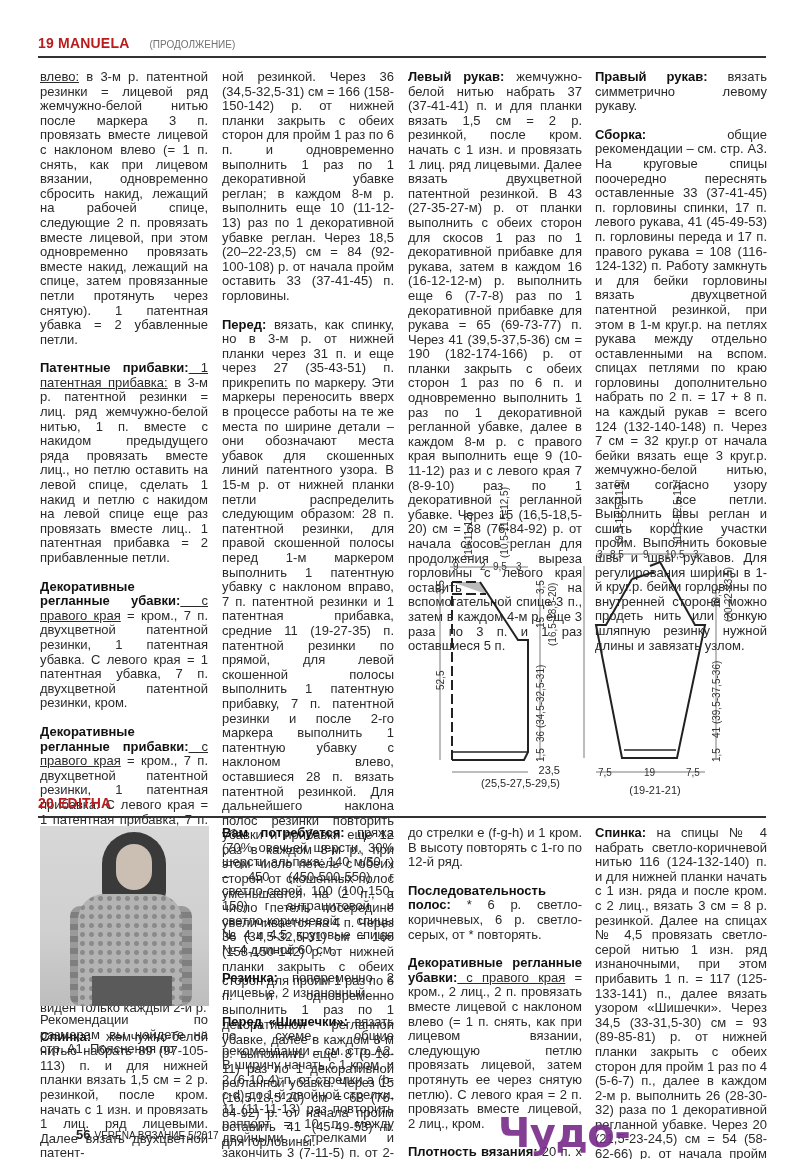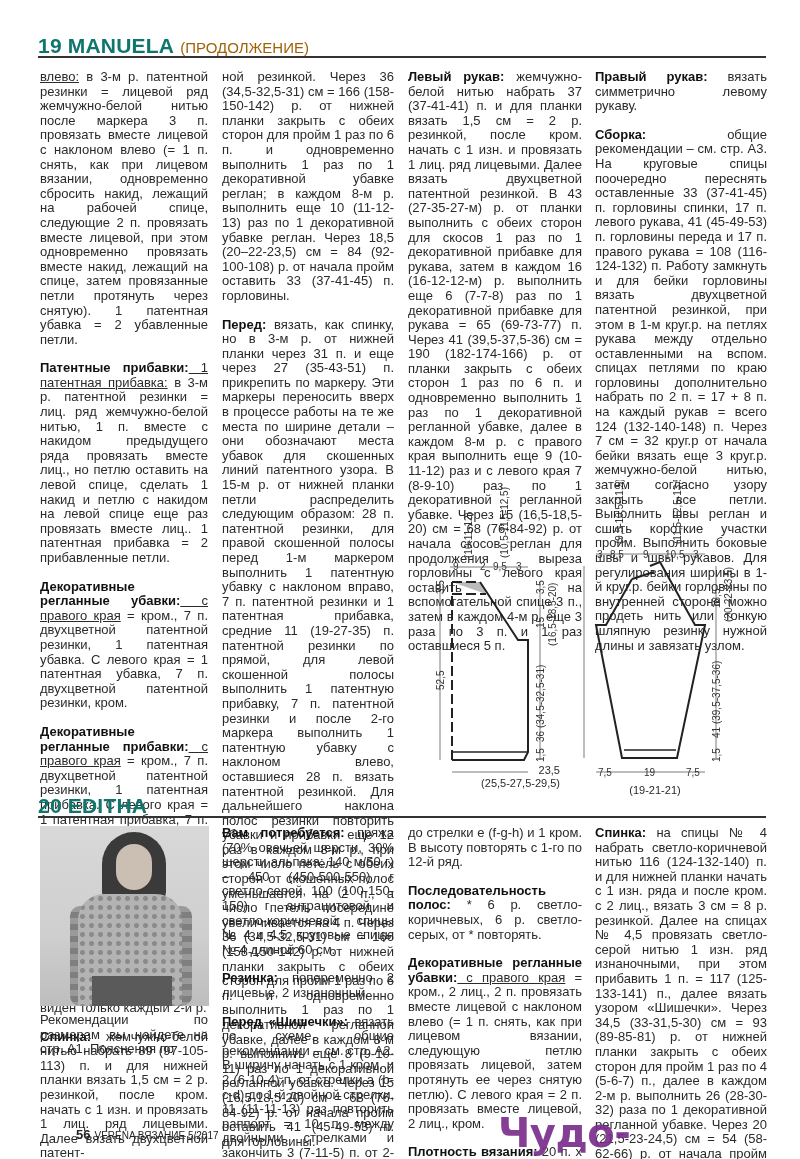--- a/index.html
+++ b/index.html
@@ -1,19 +1,19 @@
 <!DOCTYPE html>
 <html><head>
 <meta charset="utf-8">
 <style>
   html,body{margin:0;padding:0;background:#fff;}
   body{width:800px;height:1159px;position:relative;overflow:hidden;font-family:"Liberation Sans","DejaVu Sans",sans-serif;color:#2a2a2a;}
   .hdr{position:absolute;left:38px;right:34px;height:22px;border-bottom:2px solid #333;}
-  .hdr .num{font-weight:bold;font-size:21px;letter-spacing:0.2px;color:#0f766e;}
-  .hdr .sub{font-size:15px;color:#a16207;margin-left:6px;}
+  .hdr .num{font-weight:bold;font-size:14px;letter-spacing:0.2px;color:#b91c1c;}
+  .hdr .sub{font-size:10px;color:#737373;margin-left:20px;}
   .col{position:absolute;font-size:13px;line-height:14.6px;text-align:justify;font-family:"Liberation Sans","DejaVu Sans",sans-serif;}
   .col p{margin:0 0 14px 0;}
   .col b{color:#111;}
   .col u{text-decoration:underline;}
   .photo{position:absolute;left:40px;top:826px;width:169px;height:180px;background:linear-gradient(180deg,#d8d8d8 0%,#cfcfcf 60%,#bdbdbd 100%);overflow:hidden;}
   .photo .hair{position:absolute;left:62px;top:6px;width:64px;height:70px;border-radius:32px 32px 10px 10px;background:#3a3a3a;}
   .photo .face{position:absolute;left:76px;top:18px;width:36px;height:46px;border-radius:18px;background:#cbbfb4;}
   .photo .body{position:absolute;left:38px;top:68px;width:104px;height:120px;border-radius:26px 26px 0 0;background:radial-gradient(circle,#8a8a8a 2px,transparent 3px) 0 0/9px 9px,#b3b3b3;}
   .photo .arm{position:absolute;top:80px;width:22px;height:100px;background:repeating-linear-gradient(180deg,#9a9a9a 0 6px,#7f7f7f 6px 12px);border-radius:10px;}
   .photo .pants{position:absolute;left:52px;top:150px;width:80px;height:40px;background:#5a5a5a;}

